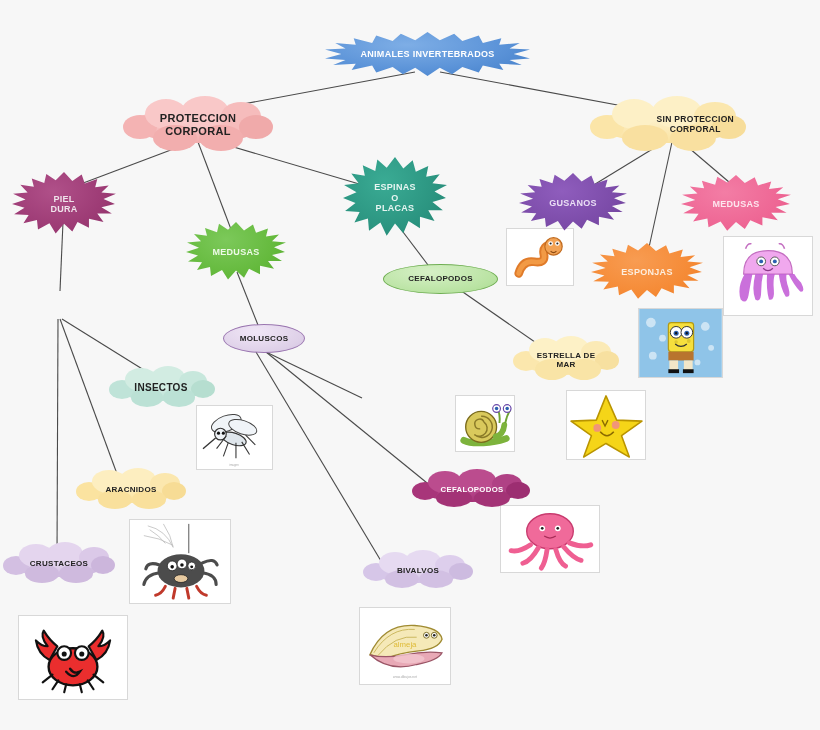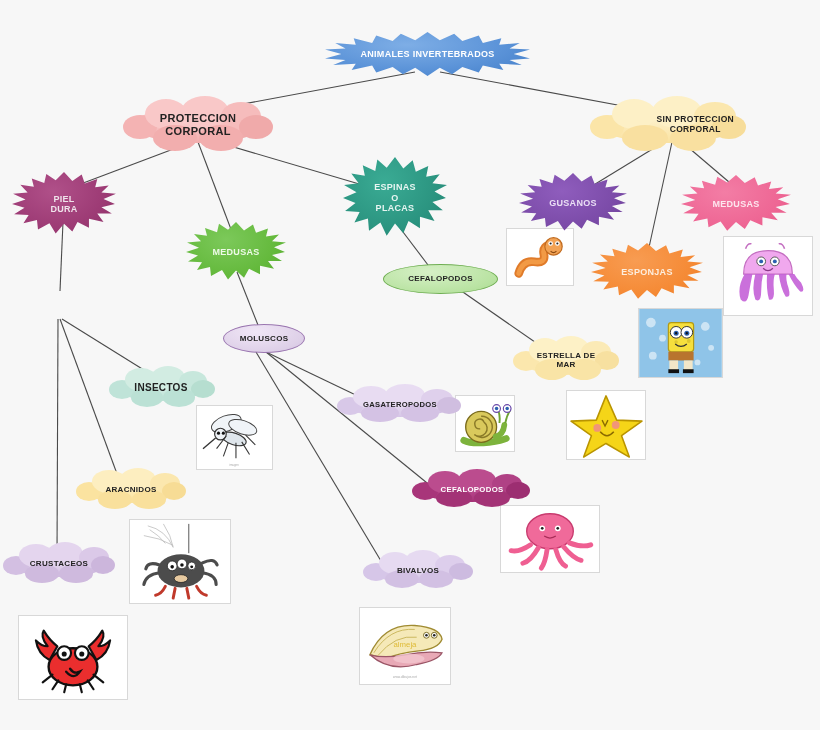--- a/index.html
+++ b/index.html
@@ -443,30 +443,20 @@
     <span class="puff" style="left:-8px;top:5px;width:26px;height:19px;background:#d3bfe2;"></span>
     <span class="puff" style="left:8px;top:-7px;width:34px;height:23px;background:#e4d5ee;"></span>
     <span class="puff" style="left:36px;top:-9px;width:36px;height:24px;background:#e4d5ee;"></span>
     <span class="puff" style="left:68px;top:-4px;width:30px;height:21px;background:#dbc9e8;"></span>
     <span class="puff" style="left:80px;top:5px;width:24px;height:18px;background:#ccb6dc;"></span>
     <span class="puff" style="left:14px;top:13px;width:34px;height:19px;background:#cfbade;"></span>
     <span class="puff" style="left:48px;top:13px;width:34px;height:19px;background:#cfbade;"></span>
     <span class="lbl">CRUSTACEOS</span>
   </div>
 
-  <div class="node cloud" style="left:345px;top:393px;width:110px;height:24px;background:radial-gradient(ellipse at 40% 25%, #eee4f5 0%, #d8c8e8 65%, #cbb8de 100%);color:#222;font-size:7.6px;">
-    <span class="puff" style="left:-8px;top:4px;width:26px;height:18px;background:#d8c8e8;"></span>
-    <span class="puff" style="left:8px;top:-7px;width:36px;height:22px;background:#e8dcf2;"></span>
-    <span class="puff" style="left:40px;top:-9px;width:40px;height:23px;background:#e8dcf2;"></span>
-    <span class="puff" style="left:76px;top:-4px;width:32px;height:20px;background:#dfd0ec;"></span>
-    <span class="puff" style="left:92px;top:4px;width:24px;height:17px;background:#d0bee0;"></span>
-    <span class="puff" style="left:16px;top:11px;width:38px;height:18px;background:#d4c2e4;"></span>
-    <span class="puff" style="left:56px;top:11px;width:38px;height:18px;background:#d4c2e4;"></span>
-    <span class="lbl">GASATEROPODOS</span>
-  </div>
 
   <div class="node cloud" style="left:420px;top:478px;width:104px;height:24px;background:radial-gradient(ellipse at 40% 25%, #c3559a 0%, #a8357a 65%, #92296a 100%);color:#ffffff;font-size:7.8px;">
     <span class="puff" style="left:-8px;top:4px;width:26px;height:18px;background:#a8357a;"></span>
     <span class="puff" style="left:8px;top:-7px;width:34px;height:22px;background:#bb4c8e;"></span>
     <span class="puff" style="left:38px;top:-9px;width:38px;height:23px;background:#bb4c8e;"></span>
     <span class="puff" style="left:72px;top:-4px;width:30px;height:20px;background:#b04185;"></span>
     <span class="puff" style="left:86px;top:4px;width:24px;height:17px;background:#9c2e71;"></span>
     <span class="puff" style="left:16px;top:11px;width:36px;height:18px;background:#a33376;"></span>
     <span class="puff" style="left:54px;top:11px;width:36px;height:18px;background:#a33376;"></span>
     <span class="lbl">CEFALOPODOS</span>

